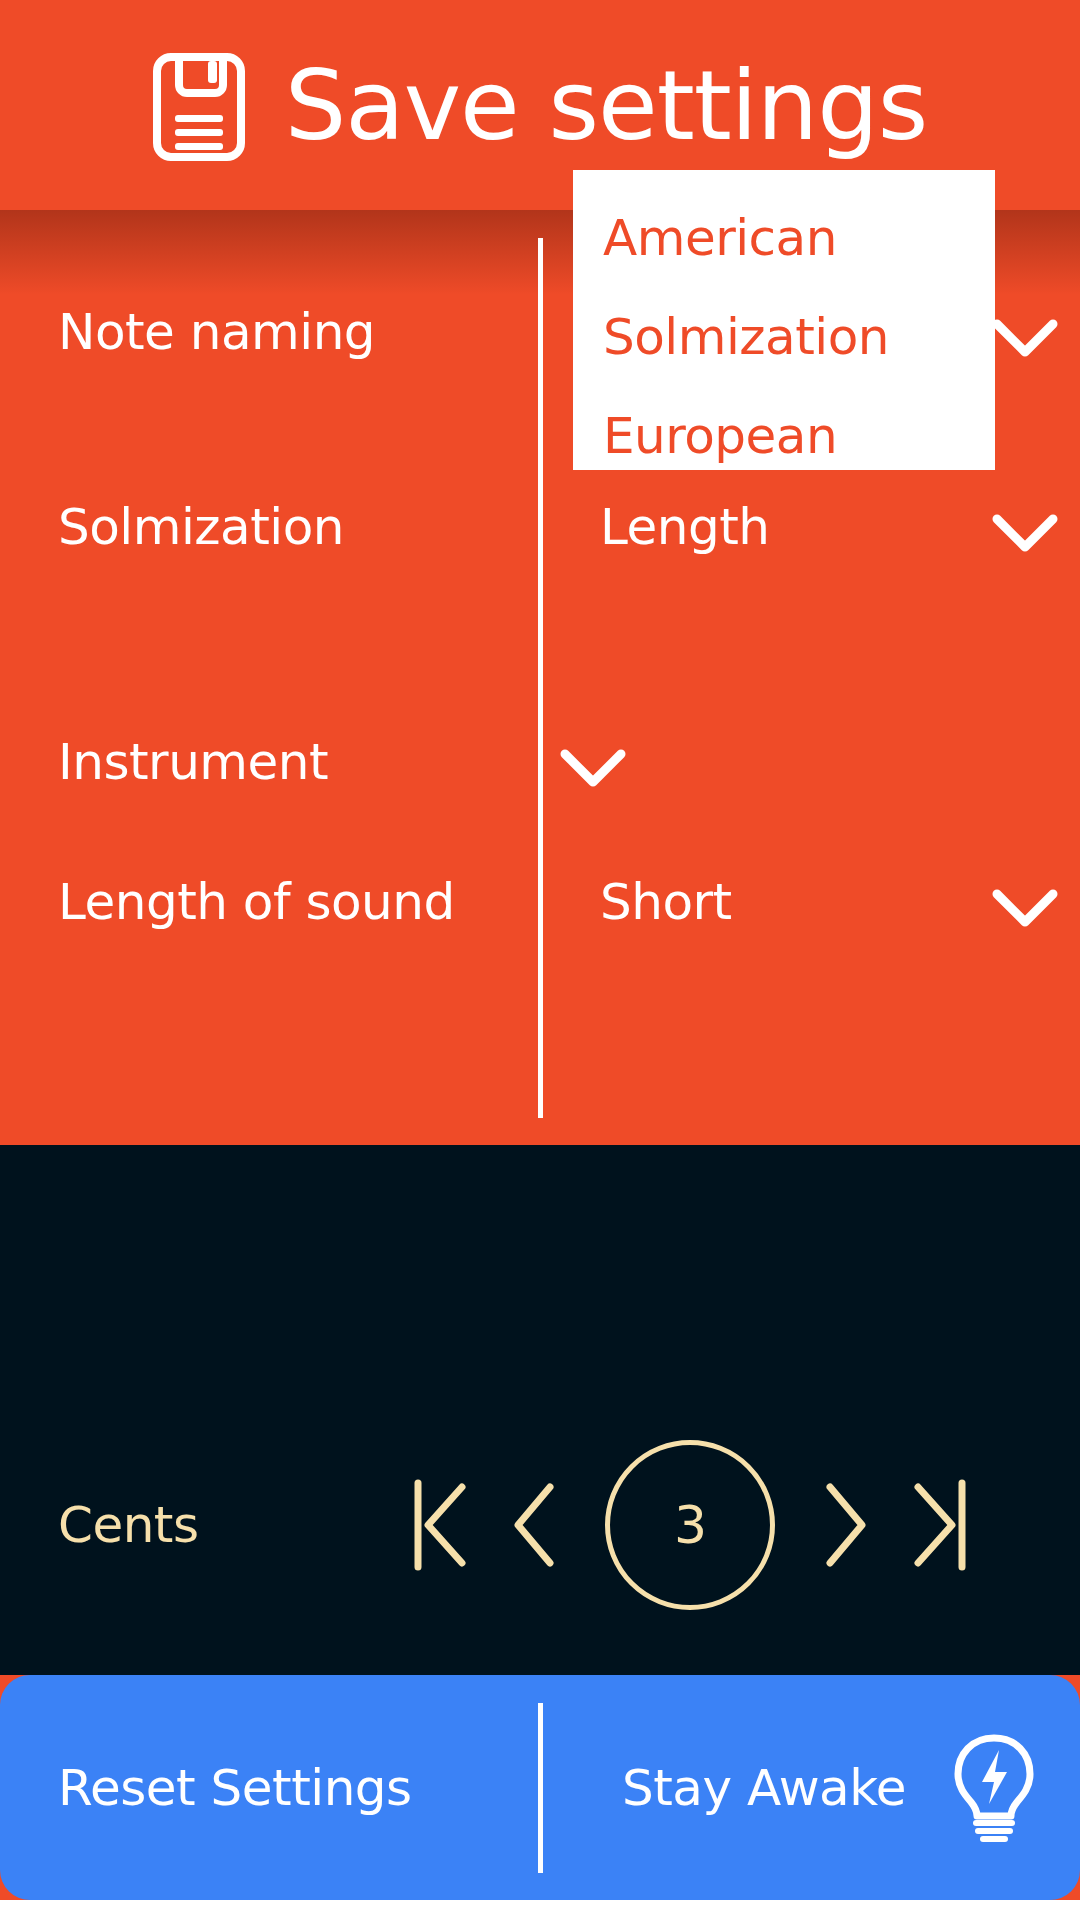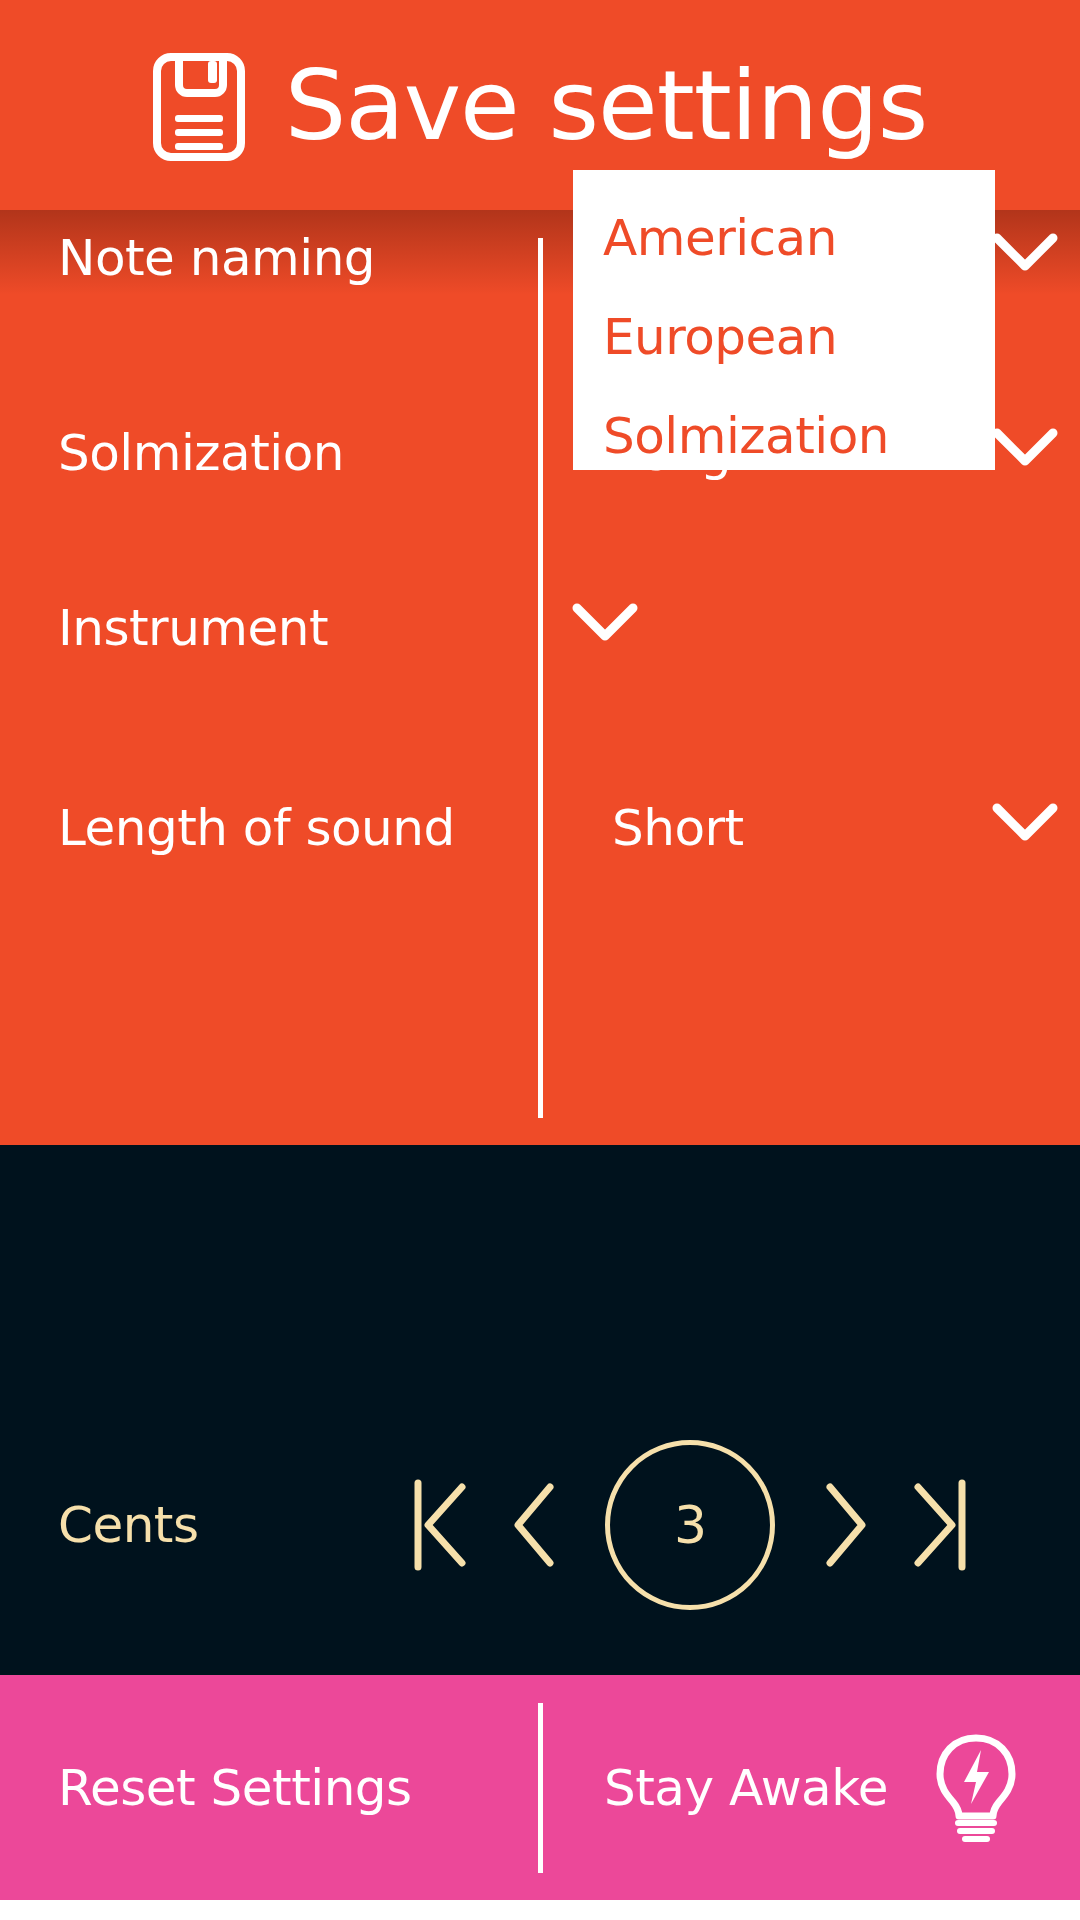--- a/index.html
+++ b/index.html
@@ -54,23 +54,22 @@
     position: absolute;
     left: 538px; top: 28px;
     width: 5px; height: 880px;
     background: #ffffff;
     z-index: 2;
   }
 
   .srow {
     position: absolute;
     left: 0; width: 1080px;
-    display: flex; align-items: flex-start;
+    display: flex; align-items: flex-end;
     z-index: 3;
-    gap: 12px;
   }
   .srow .label {
     width: 538px;
     padding-left: 58px;
     color: #ffffff;
     font-size: 50px;
     line-height: 1.12;
     font-family: "DejaVu Sans", sans-serif;
     letter-spacing: -0.5px;
   }
@@ -141,29 +140,30 @@
     font-family: "DejaVu Sans", sans-serif;
     letter-spacing: -1px;
     margin: 0 22px;
   }
   .valcircle.small { font-size: 52px; }
 
   
   .footer {
     position: absolute; left: 0; top: 1675px;
     width: 1080px; height: 225px;
-    background: #ec4899;
+    background: #3b82f6;
     display: flex; align-items: center;
     z-index: 5;
+    border-radius: 30px;
   }
   .footer .fitem {
     display: flex; align-items: center;
   }
   .footer .fleft { width: 538px; padding-left: 58px; }
-  .footer .fright { flex: 1; padding-left: 66px; gap: 40px; }
+  .footer .fright { flex: 1; padding-left: 84px; gap: 40px; }
   .footer .ftext {
     color: #ffffff;
     font-size: 50px;
     font-family: "DejaVu Sans", sans-serif;
     letter-spacing: -0.5px;
     white-space: nowrap;
   }
   .footer-divider {
     position: absolute; left: 538px; top: 28px;
     width: 5px; height: 170px; background: #ffffff;
@@ -232,22 +232,22 @@
       <div class="value">Short</div>
       <div class="chev">
         <svg viewBox="0 0 68 44" aria-hidden="true">
             <path d="M6 8 L34 36 L62 8" fill="none" stroke="#ffffff" stroke-width="9" stroke-linecap="round" stroke-linejoin="round"></path>
           </svg>
       </div>
     </div>
 
     <div class="dropdown">
       <div class="opt">American</div>
+      <div class="opt">Solmization</div>
       <div class="opt">European</div>
-      <div class="opt">Solmization</div>
     </div>
   </div>
 
   <div class="dark">
 
 
     <div class="drow" style="top:255px;">
       <div class="dlabel">Cents</div>
       <div class="stepper">
         <div class="stepbtn">

